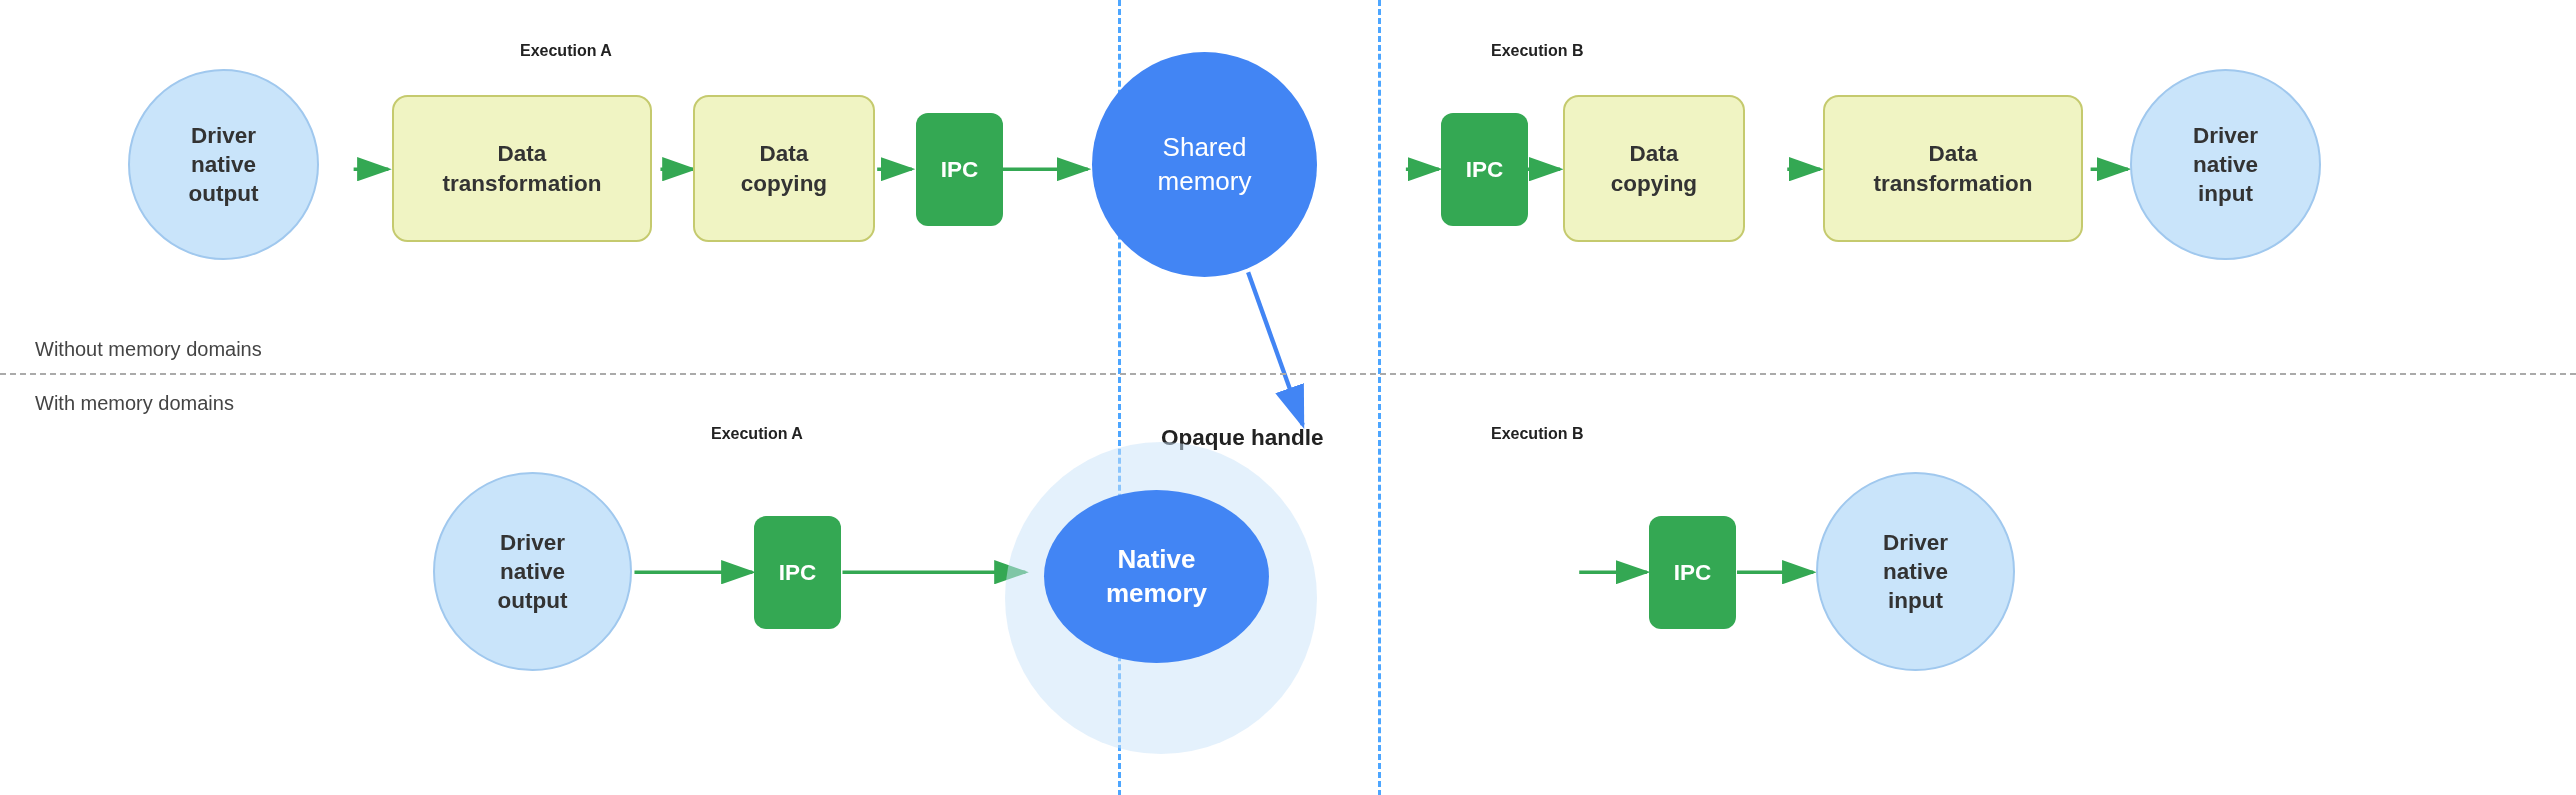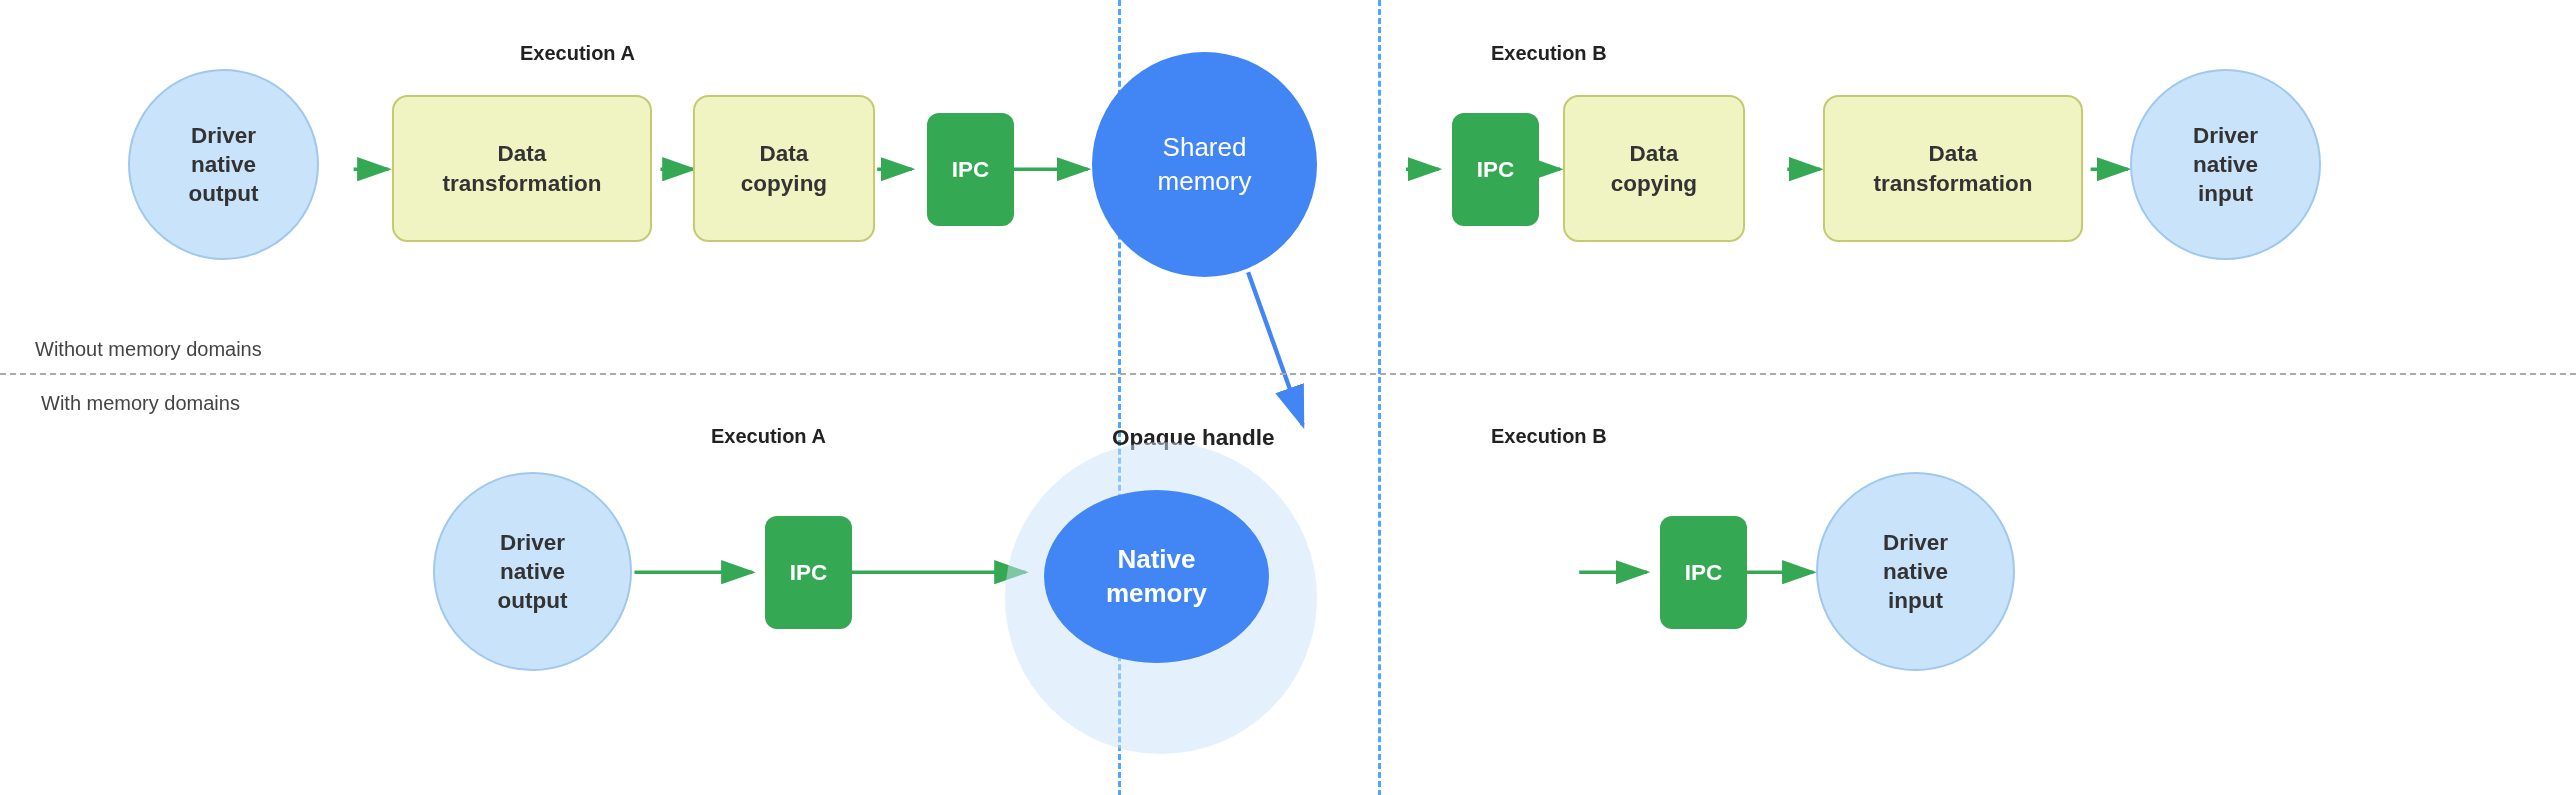--- a/index.html
+++ b/index.html
@@ -22,21 +22,21 @@
     .section-label {
       position: absolute;
       font-size: 20px;
       color: #444;
       font-weight: 400;
     }
 
     
     .exec-label {
       position: absolute;
-      font-size: 20px;
+      font-size: 16px;
       font-weight: 700;
       color: #222;
       text-align: center;
     }
 
     
     .vline {
       position: absolute;
       top: 0;
       bottom: 0;
@@ -73,21 +73,20 @@
       line-height: 1.3;
     }
 
     
     .node-rect-green {
       border-radius: 12px;
       background: #34a853;
       color: #fff;
       font-size: 24px;
       line-height: 1.2;
-      margin-left: 11px;
     }
 
     
     .node-circle-light {
       border-radius: 50%;
       background: #c9e4fa;
       border: 2.6px solid #a0c8ee;
       font-size: 22.5px;
       color: #333;
       line-height: 1.3;
@@ -183,21 +182,21 @@
 
     <line x1="2004" y1="660" x2="2092" y2="660" stroke="#34a853" stroke-width="4" marker-end="url(#arrowGreen)"></line>
   </svg>
 
   <div class="vline" style="left: 1118px;"></div>
   <div class="vline" style="left: 1378px;"></div>
 
   <div class="hline" style="top: 373px;"></div>
 
   <div class="section-label" style="left: 35px; top: 338px;">Without memory domains</div>
-  <div class="section-label" style="left: 41px; top: 392px;">With memory domains</div>
+  <div class="section-label" style="left: 35px; top: 392px;">With memory domains</div>
 
   <div class="exec-label" style="left: 520px; top: 42px;">Execution A</div>
   <div class="exec-label" style="left: 1491px; top: 42px;">Execution B</div>
 
   <div class="node node-circle-light" style="left: 128px; top: 69px; width: 191px; height: 191px; font-size: 22.5px;">
     <span style="white-space: pre-line;">Driver
 native
 output</span>
   </div>
 
@@ -237,21 +236,21 @@
   <div class="node node-circle-light" style="left: 2130px; top: 69px; width: 191px; height: 191px; font-size: 22.5px;">
     <span style="white-space: pre-line;">Driver
 native
 input</span>
   </div>
 
   <div class="exec-label" style="left: 711px; top: 425px;">Execution A</div>
 
   <div class="exec-label" style="left: 1491px; top: 425px;">Execution B</div>
 
-  <div class="opaque-label" style="left: 1112px; top: 425px;">Opaque handle</div>
+  <div class="opaque-label" style="left: 1161px; top: 425px;">Opaque handle</div>
 
   <div class="node node-circle-light" style="left: 433px; top: 472px; width: 199px; height: 199px; font-size: 22.5px;">
     <span style="white-space: pre-line;">Driver
 native
 output</span>
   </div>
 
   <div class="node node-rect-green" style="left: 754px; top: 516px; width: 87px; height: 113px; font-size: 22.5px;">
     <span style="white-space: pre-line;">IPC</span>
   </div>

